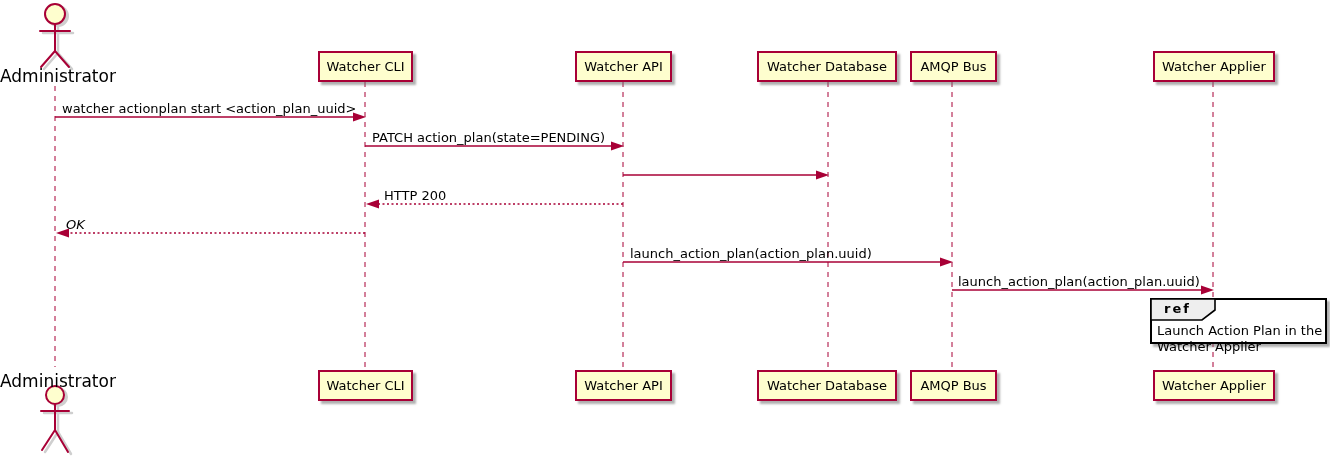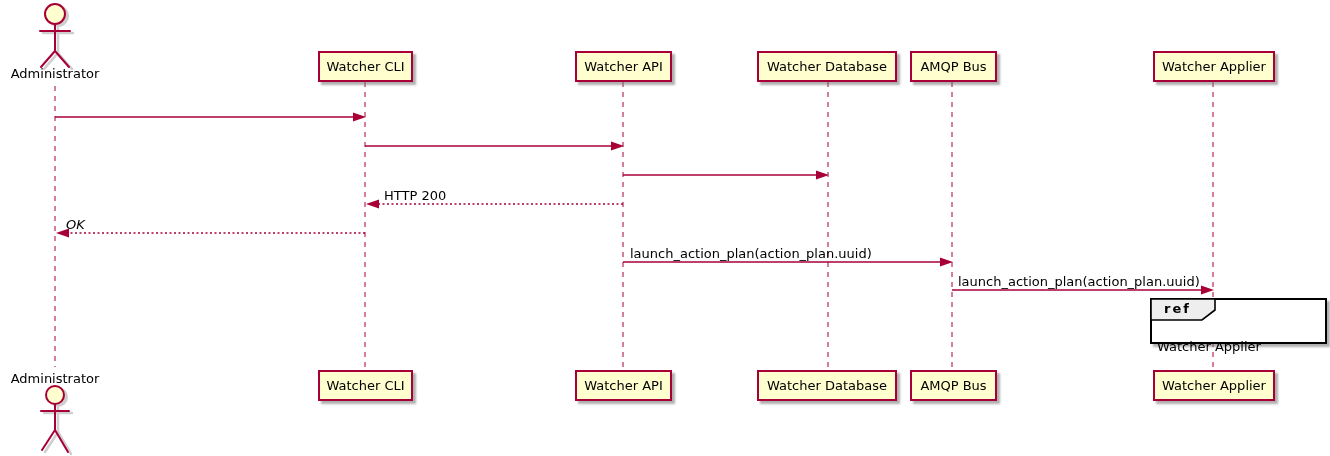--- a/index.html
+++ b/index.html
@@ -49,21 +49,21 @@
   .mlabel {
     position: absolute;
     font-size: 13px;
     color: var(--text);
     white-space: nowrap;
     line-height: 15px;
   }
   
   .alabel {
     position: absolute;
-    font-size: 13px;
+    font-size: 17px;
     color: var(--text);
     text-align: center;
     width: 110px;
     left: 0px;
     white-space: nowrap;
   }
   
   .refbox {
     position: absolute;
     left: 1150px;
@@ -191,26 +191,29 @@
   </div>
 
   <div class="row-bottom">
     <div class="pbox" style="left:318px;  width:95px;">Watcher CLI</div>
     <div class="pbox" style="left:575px;  width:97px;">Watcher API</div>
     <div class="pbox" style="left:757px;  width:140px;">Watcher Database</div>
     <div class="pbox" style="left:910px;  width:87px;">AMQP Bus</div>
     <div class="pbox" style="left:1153px; width:122px;">Watcher Applier</div>
   </div>
 
+  <div class="mlabel" style="left:62px;  top:101px;">watcher actionplan start &lt;action_plan_uuid&gt;</div>
+  <div class="mlabel" style="left:372px; top:130px;">PATCH action_plan(state=PENDING)</div>
   <div class="mlabel" style="left:384px; top:188px;">HTTP 200</div>
   <div class="mlabel" style="left:66px;  top:217px;font-style:italic;">OK</div>
   <div class="mlabel" style="left:630px; top:246px;">launch_action_plan(action_plan.uuid)</div>
   <div class="mlabel" style="left:958px; top:274px;">launch_action_plan(action_plan.uuid)</div>
 
   <div class="refbox">
     <svg class="refhead-svg" width="70" height="25">
       <polygon class="refpent" points="1,1 65,1 65,12 52,22 1,22"></polygon>
     </svg>
     <div class="refkw">ref</div>
+    <div class="refline refline1">Launch Action Plan in the</div>
     <div class="refline refline2">Watcher Applier</div>
   </div>
 
 </div>
 
 </body></html>

